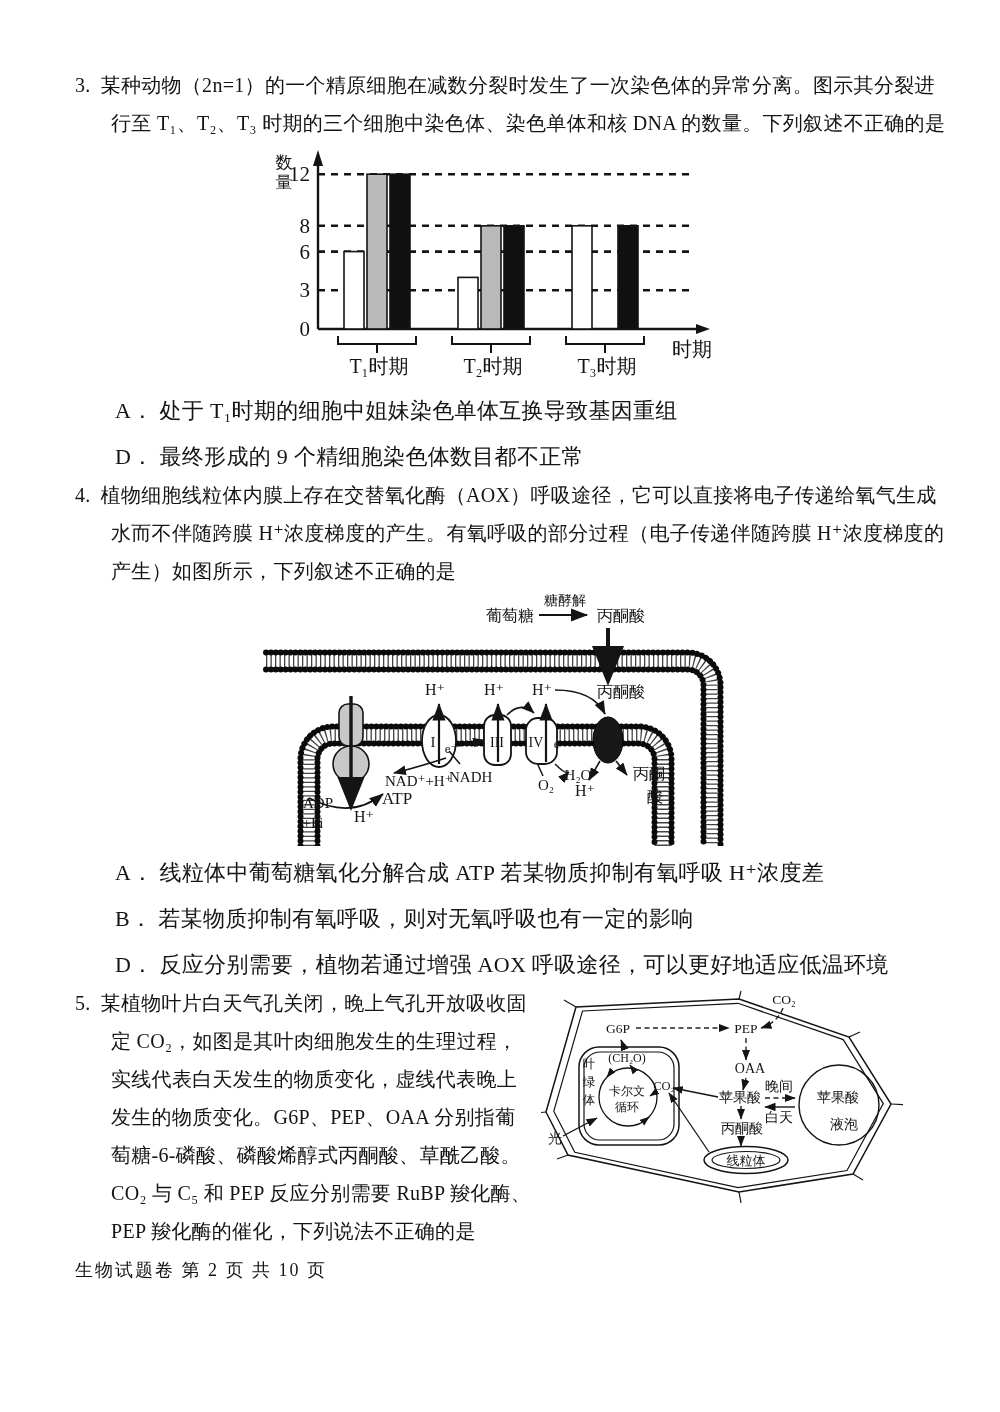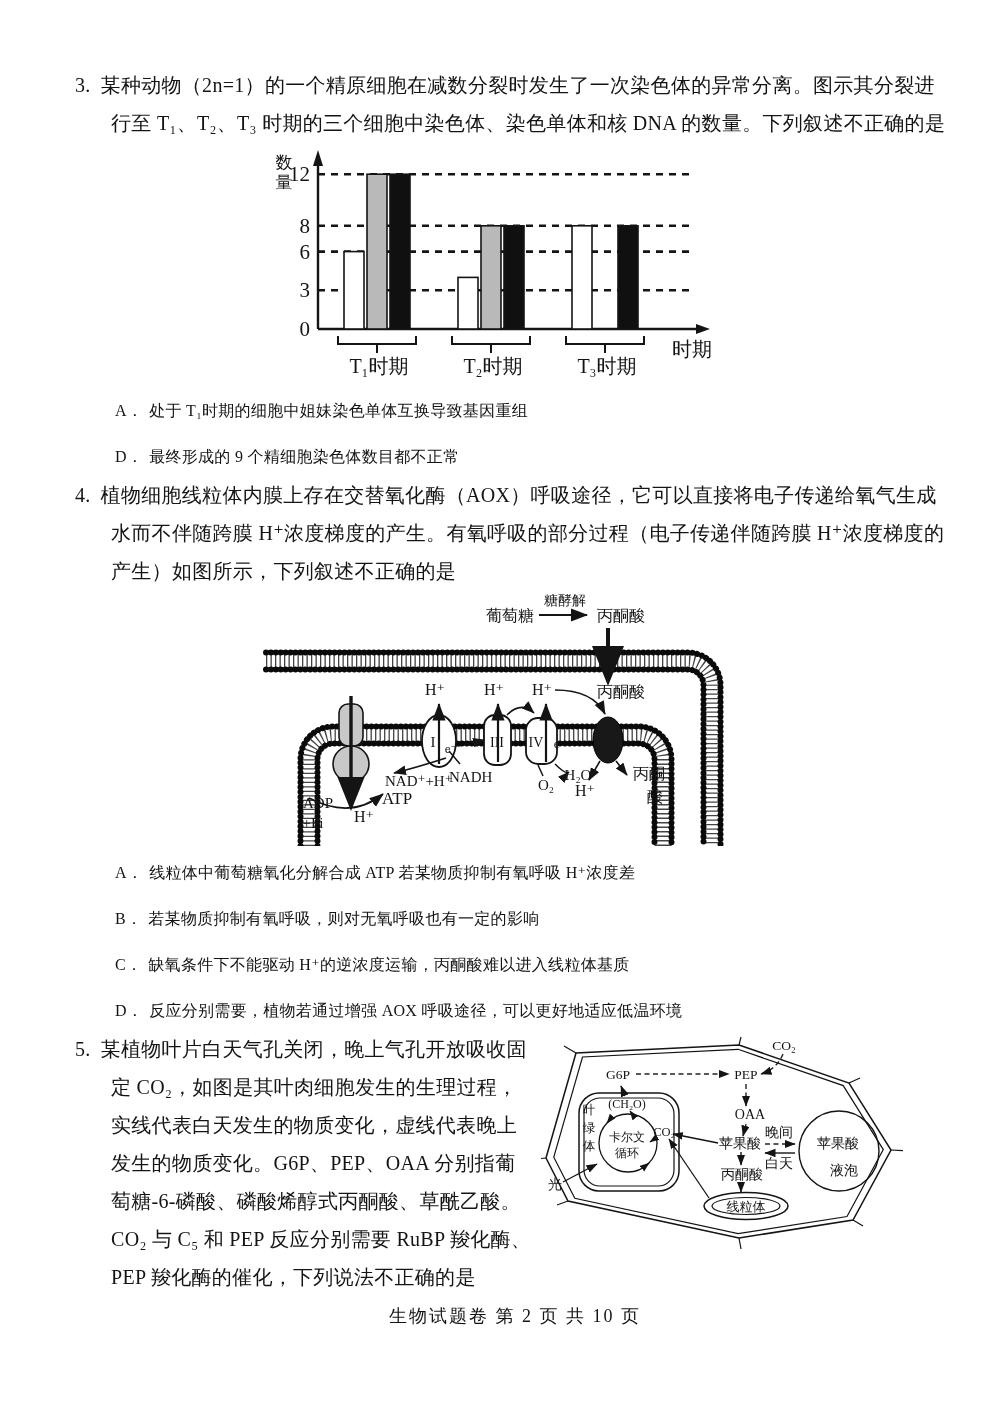--- a/index.html
+++ b/index.html
@@ -1,27 +1,27 @@
 <!DOCTYPE html>
 <html><head>
 <meta charset="utf-8">
 <style>
   html,body{margin:0;padding:0;background:#ffffff;}
   body{width:1000px;min-height:1412px;font-family:"Liberation Serif","DejaVu Serif","DejaVu Sans",serif;color:#141414;}
   .page{padding:66px 45px 18px 75px;box-sizing:border-box;width:1000px;}
   .q{font-size:20px;line-height:38px;padding-left:36px;text-indent:-36px;letter-spacing:.3px;}
   .qnum{margin-right:10px;}
   .opts{margin-left:40px;}
-  .opt{font-size:16px;line-height:38px;letter-spacing:.3px;margin-top:8px;}
+  .opt{font-size:22px;line-height:38px;letter-spacing:.3px;margin-top:8px;}
   .opt-label{margin-right:6px;}
   .chart-wrap{margin:4px 0 2px 165px;width:500px;height:238px;}
   .mito-wrap{margin:4px 0 4px 188px;width:478px;height:252px;}
   .q5-block{overflow:hidden;}
   .q5-fig{float:right;width:414px;height:228px;margin:6px 0 4px 8px;}
-  .footer{text-align:center;font-size:18px;margin-top:8px;letter-spacing:2px;}
+  .footer{font-size:18px;margin-top:8px;letter-spacing:2px;}
   svg text{font-family:"Liberation Serif","DejaVu Serif","DejaVu Sans",serif;fill:#141414;}
 </style>
 </head>
 <body>
 
 <div class="page">
 
   <div class="q">
     <span class="qnum">3.</span><span>某种动物（2n=1）的一个精原细胞在减数分裂时发生了一次染色体的异常分离。图示其分裂进行至 T₁、T₂、T₃ 时期的三个细胞中染色体、染色单体和核 DNA 的数量。下列叙述不正确的是</span>
   </div>
@@ -146,21 +146,20 @@
       <text x="322" y="202" font-size="16" text-anchor="middle">H⁺</text>
       <line x1="353" y1="167" x2="364" y2="181" stroke="#141414" stroke-width="1.6" marker-end="url(#ah)"></line>
       <text x="386" y="185" font-size="16" text-anchor="middle">丙酮</text>
       <text x="392" y="208" font-size="16" text-anchor="middle">酸</text>
     </svg>
   </div>
 
   <div class="opts">
     <div class="opt"><span class="opt-label">A．</span><span>线粒体中葡萄糖氧化分解合成 ATP 若某物质抑制有氧呼吸 H⁺浓度差</span></div>
     <div class="opt"><span class="opt-label">B．</span><span>若某物质抑制有氧呼吸，则对无氧呼吸也有一定的影响</span></div>
-    <div class="opt"><span class="opt-label">C．</span><span>缺氧条件下不能驱动 H⁺的逆浓度运输，丙酮酸难以进入线粒体基质</span></div>
     <div class="opt"><span class="opt-label">D．</span><span>反应分别需要，植物若通过增强 AOX 呼吸途径，可以更好地适应低温环境</span></div>
   </div>
 
   <div class="q5-block">
     <div class="q5-fig">
       <svg width="414" height="228" viewBox="0 0 414 228">
 
         <g fill="none" stroke="#141414" stroke-width="1.5">
           <polygon points="5,122 35,17 198,9 308,47 350,114 312,184 198,202 27,165"></polygon>
           <polygon points="12.8,121.2 41.5,21 197.1,13.3 302.2,49.6 342.3,113.6 306,180.5 197.1,197.6 33.8,162.3" stroke-width="1.2"></polygon>

